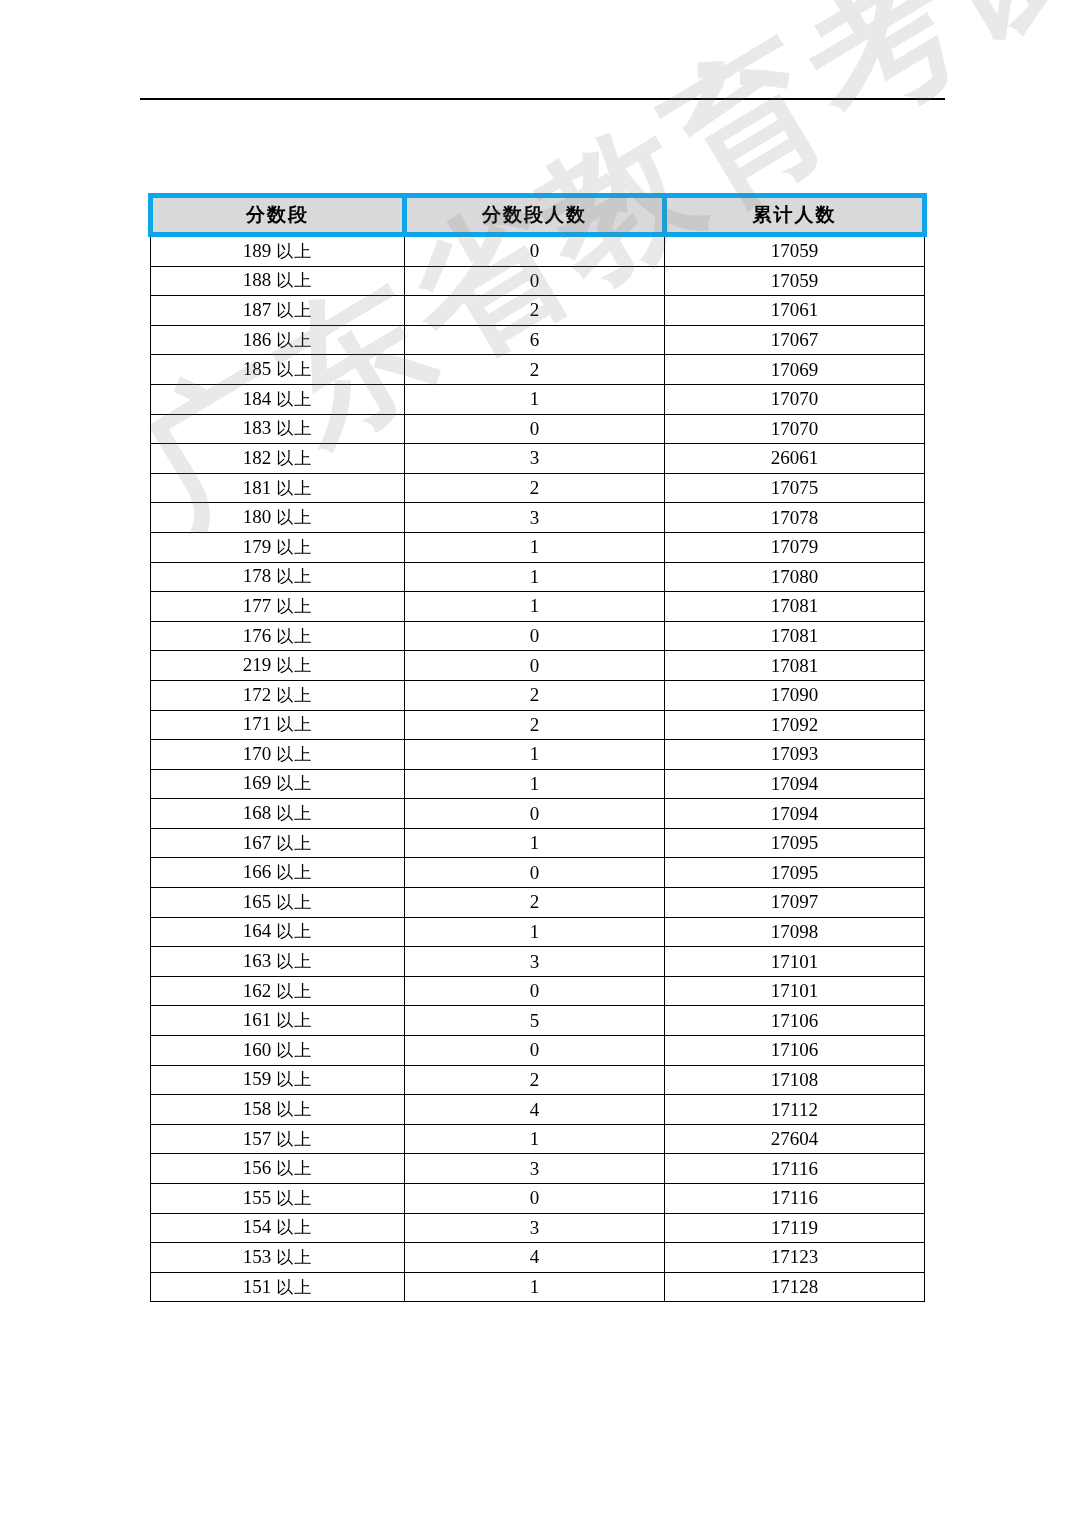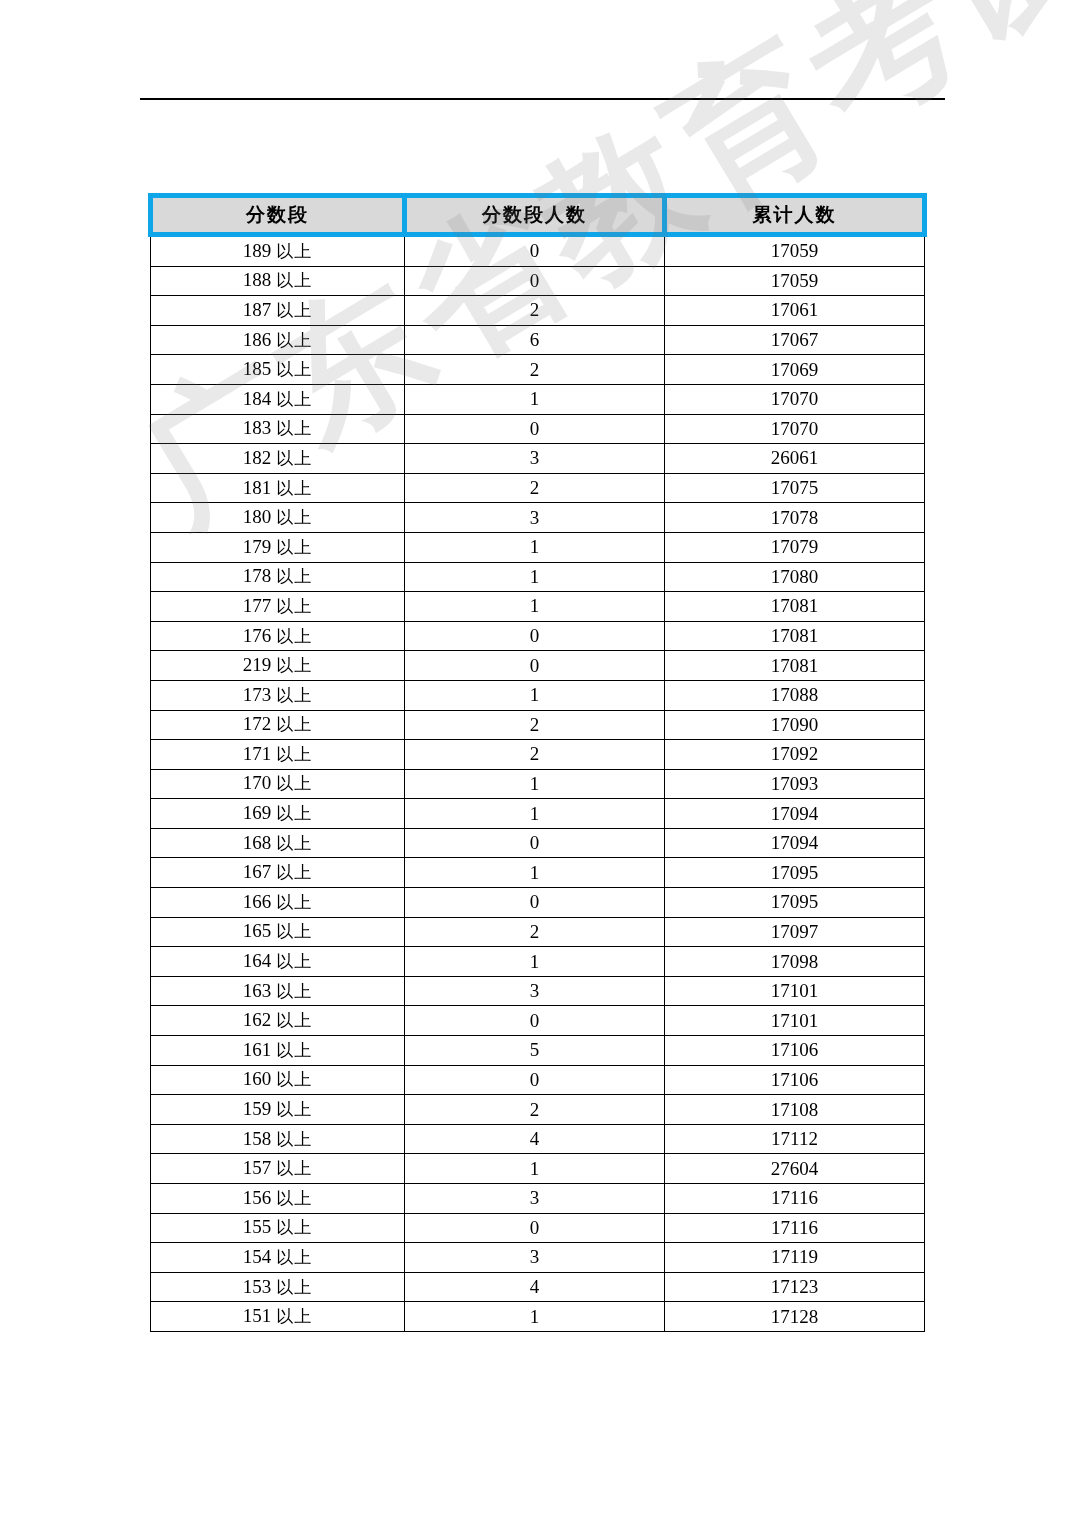--- a/index.html
+++ b/index.html
@@ -197,25 +197,20 @@
             <td><span class="seg-label"><span class="num">176</span><span class="suffix">以上</span></span></td>
             <td class="num-cell">0</td>
             <td class="num-cell">17081</td>
           </tr>
           <tr>
             <td><span class="seg-label"><span class="num">219</span><span class="suffix">以上</span></span></td>
             <td class="num-cell">0</td>
             <td class="num-cell">17081</td>
           </tr>
           <tr>
-            <td><span class="seg-label"><span class="num">173</span><span class="suffix">以上</span></span></td>
-            <td class="num-cell">1</td>
-            <td class="num-cell">17088</td>
-          </tr>
-          <tr>
             <td><span class="seg-label"><span class="num">172</span><span class="suffix">以上</span></span></td>
             <td class="num-cell">2</td>
             <td class="num-cell">17090</td>
           </tr>
           <tr>
             <td><span class="seg-label"><span class="num">171</span><span class="suffix">以上</span></span></td>
             <td class="num-cell">2</td>
             <td class="num-cell">17092</td>
           </tr>
           <tr>

